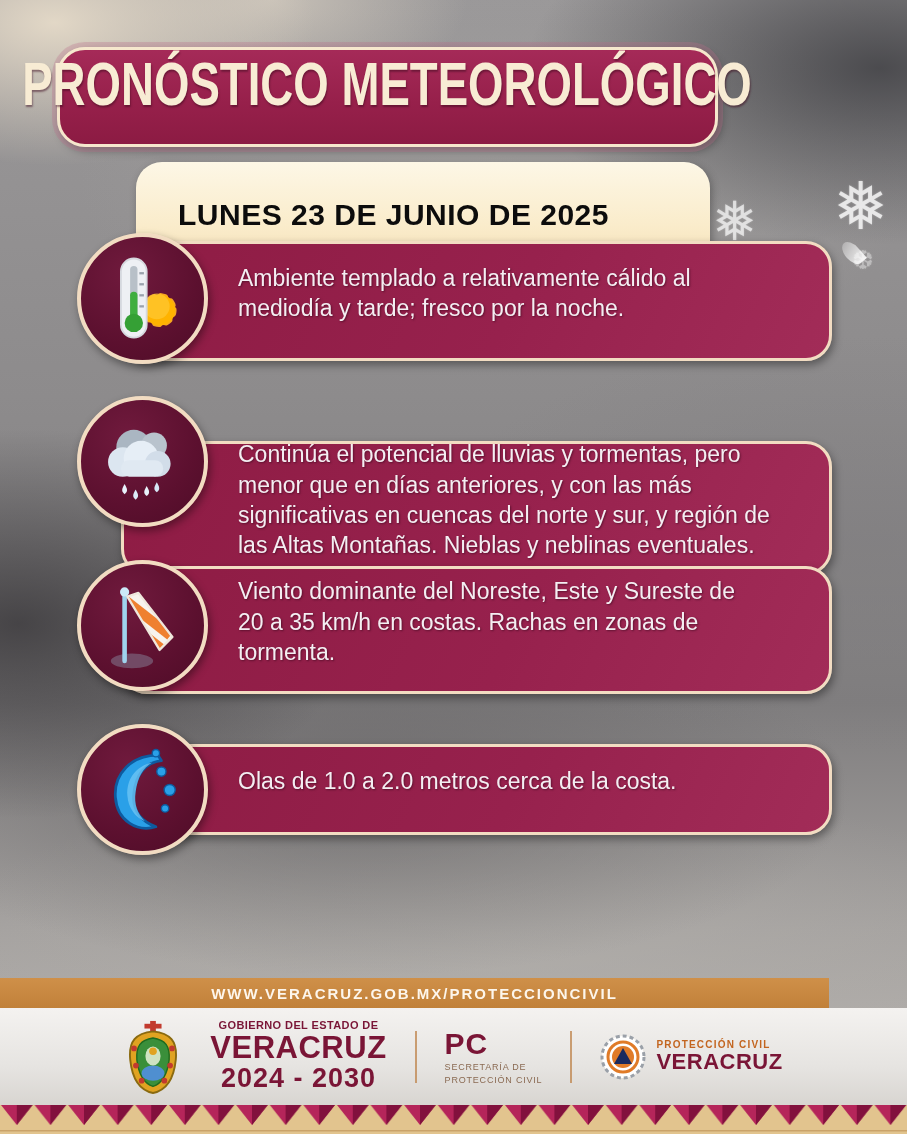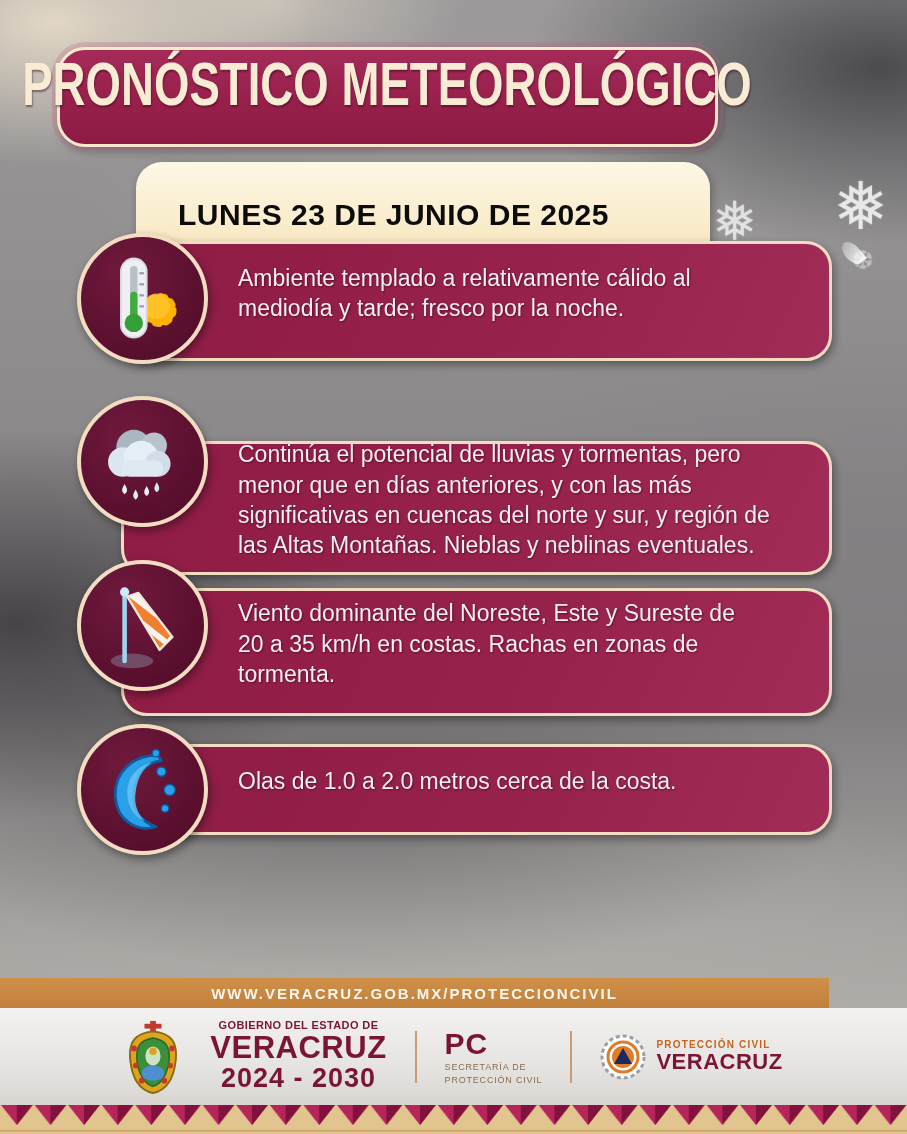--- a/index.html
+++ b/index.html
@@ -63,21 +63,21 @@
   .card-circle {
     position:absolute; left:77px; width:131px; height:131px; border-radius:50%;
     background:radial-gradient(circle at 38% 30%, #701a3d 0%, #5c102f 60%, #4e0c27 100%);
     border:4px solid #f2dcc2; box-shadow:2px 4px 9px rgba(0,0,0,.4);
     display:flex; align-items:center; justify-content:center; z-index:3;
   }
   .card-circle svg { width:92px; height:92px; }
 
   #bar-1 { top:241px; height:120px; }  #circ-1 { top:233px; }
   #bar-2 { top:397px; height:134px;margin-top:44px; }  #circ-2 { top:396px; }
-  #bar-3 { top:588px; height:128px; }  #circ-3 { top:560px; }
+  #bar-3 { top:566px; height:128px; }  #circ-3 { top:560px; }
   #bar-4 { top:744px; height:91px;  }  #circ-4 { top:724px; }
 
   
   .notice-banner {
     position:absolute; left:0; top:886px; width:907px; height:92px;
     background:linear-gradient(100deg,#8a1a40 0%, #93204a 45%, #a73760 100%);
     border-top:3px solid #f0d7c7;
     display:flex; flex-direction:column; align-items:center; justify-content:center; gap:2px;
   }
   .notice-banner span {

